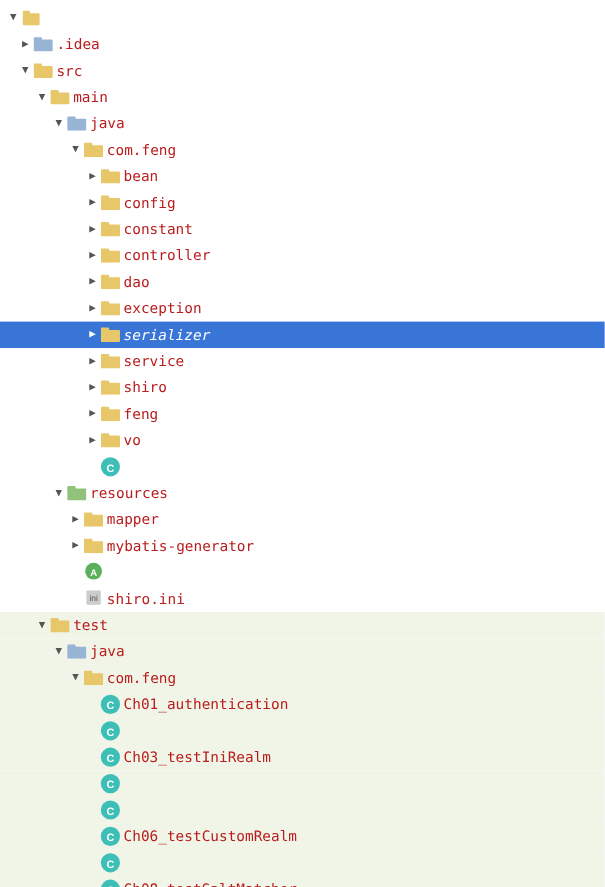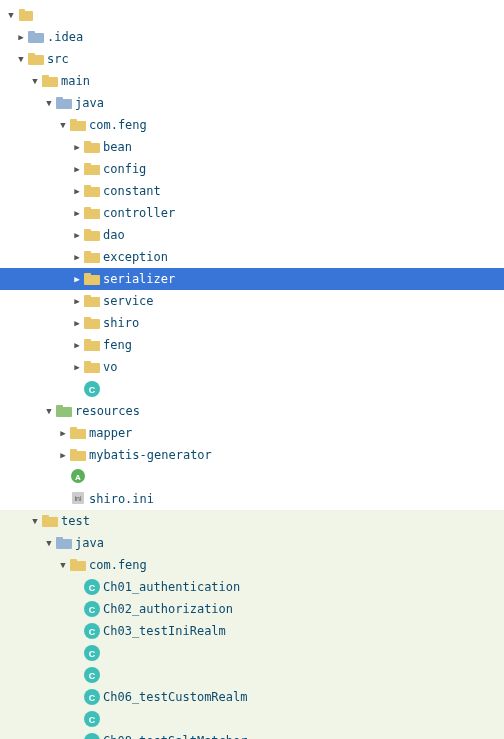--- a/index.html
+++ b/index.html
@@ -26,20 +26,21 @@
       white-space: nowrap;
     }
 
     .tree-item.selected {
       background: #3875d7;
       color: #ffffff;
     }
 
     .tree-item.selected .item-label {
       color: #ffffff;
+      font-style: italic;
     }
 
     .indent {
       display: inline-block;
       flex-shrink: 0;
     }
 
     .arrow {
       display: inline-block;
       width: 14px;
@@ -47,21 +48,21 @@
       color: #555;
       font-size: 9px;
       text-align: center;
     }
 
     .tree-item.selected .arrow {
       color: #fff;
     }
 
     .item-label {
-      color: #0c4a6e;
+      color: #b91c1c;
       font-size: 12px;
     }
 
     
     .java-icon {
       width: 16px;
       height: 16px;
       border-radius: 50%;
       background: #3dbfb8;
       color: white;
@@ -342,21 +343,20 @@
     </div>
     <div class="tree-item test-bg" style="background: rgb(240, 245, 232);">
       <span class="indent" style="width: 70px;"></span>
       <span class="arrow"></span>
       <div class="java-icon">
         <svg width="16" height="16" viewBox="0 0 16 16">
           <circle cx="8" cy="8" r="7" fill="#3dbfb8"></circle>
           <text x="8" y="12" text-anchor="middle" fill="white" font-size="9" font-weight="bold" font-family="Arial">C</text>
         </svg>
       </div>
-      <span class="item-label">Ch02_authorization</span>
     </div>
     <div class="tree-item test-bg" style="background: rgb(240, 245, 232);">
       <span class="indent" style="width: 70px;"></span>
       <span class="arrow"></span>
       <div class="java-icon">
         <svg width="16" height="16" viewBox="0 0 16 16">
           <circle cx="8" cy="8" r="7" fill="#3dbfb8"></circle>
           <text x="8" y="12" text-anchor="middle" fill="white" font-size="9" font-weight="bold" font-family="Arial">C</text>
         </svg>
       </div>

